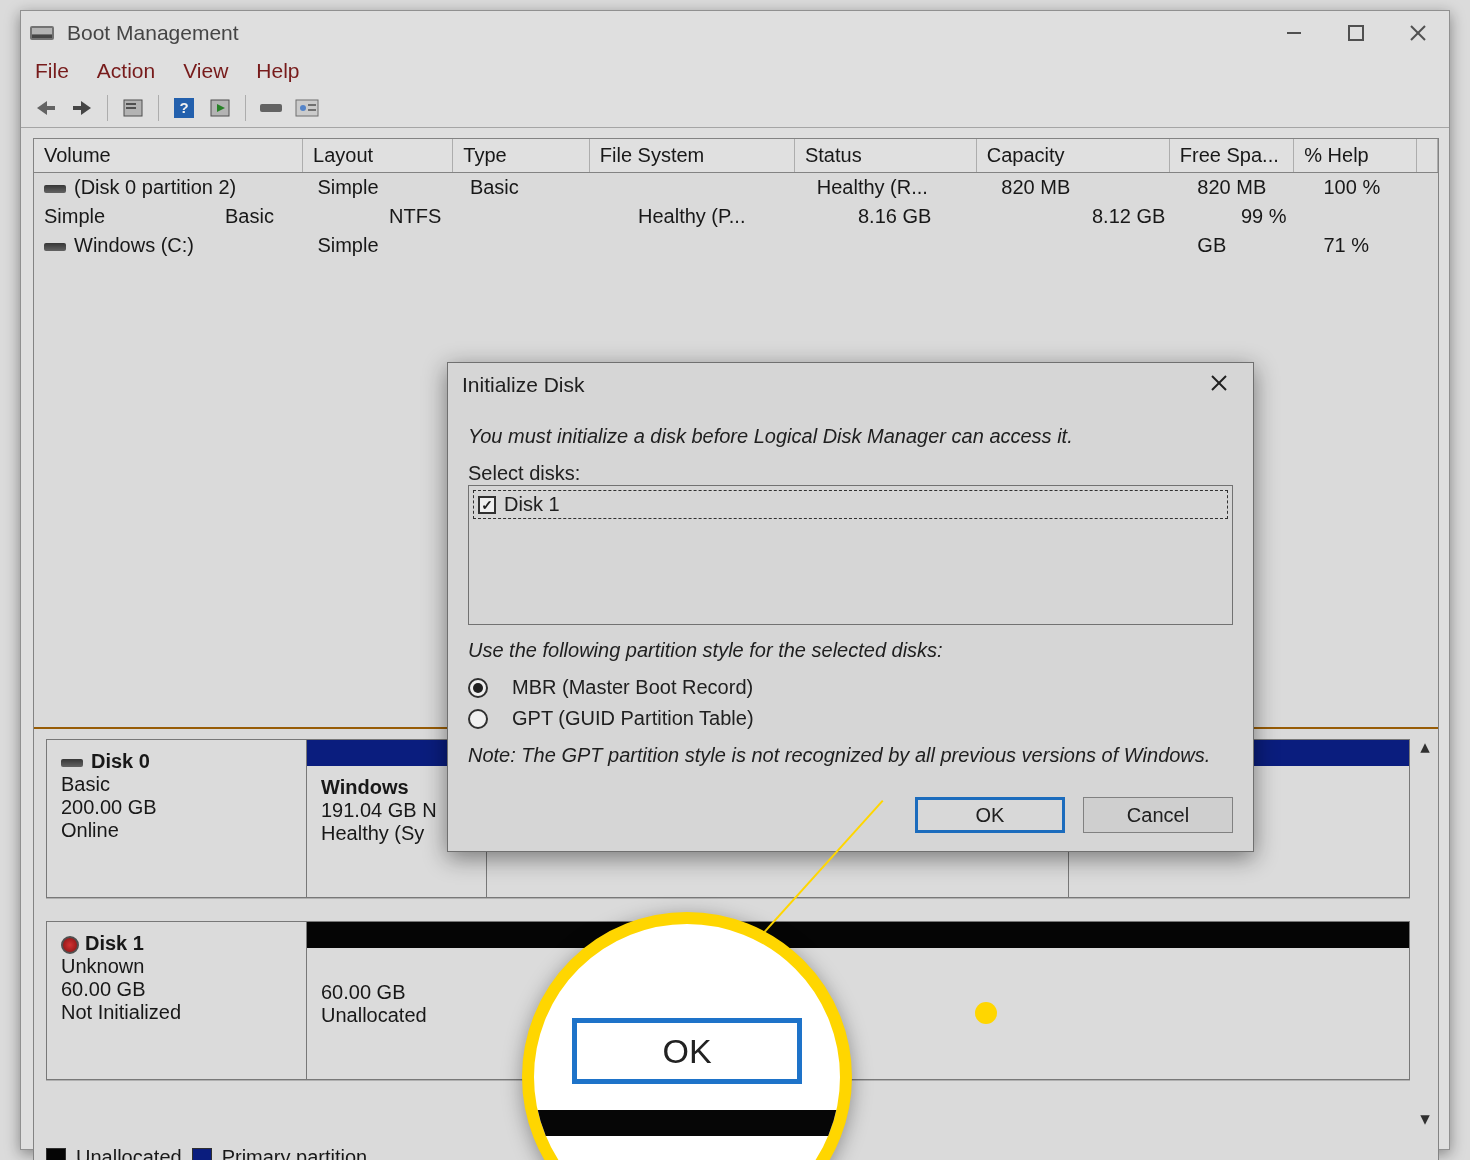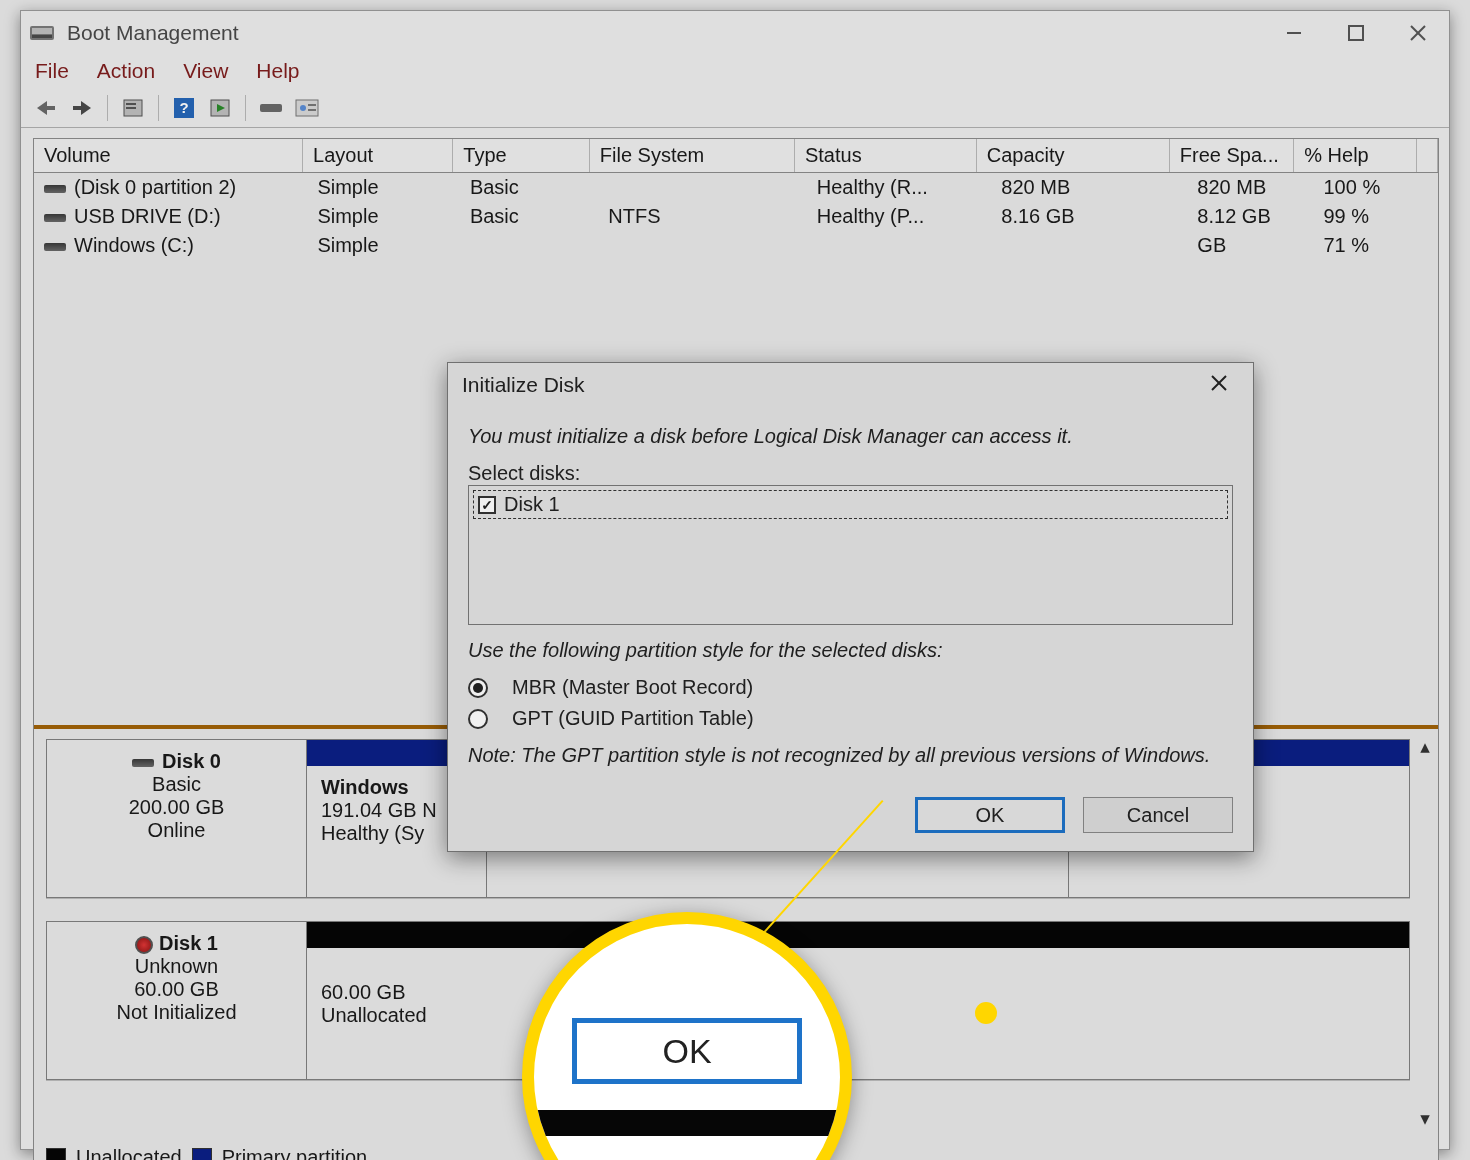--- a/index.html
+++ b/index.html
@@ -89,21 +89,21 @@
   }
   .c0{width:328px;}
   .c1{width:181px;}
   .c2{width:164px;}
   .c3{width:249px;}
   .c4{width:220px;}
   .c5{width:234px;}
   .c6{width:149px;}
   .c7{width:147px;}
   .c8{flex:1;}
-  .vol-list { background:#e8e8e8; flex:0 0 590px; border-bottom:4px solid #a16207;}
+  .vol-list { background:#e8e8e8; flex:0 0 590px; border-bottom:2px solid #a16207;}
   .disk-icon {
     display:inline-block; width:22px; height:8px;
     background:linear-gradient(#3a3a3a,#6a6a6a);
     border-radius:2px; margin-right:8px; vertical-align:middle;
   }
 
   
   .disk-map {
     flex:1;
     background:#e8e8e8;
@@ -113,25 +113,24 @@
     position:absolute;
     left:12px; right:28px;
     height:160px;
     display:flex;
     border-bottom:1px solid #bcbcbc;
   }
   .disk-info {
     width:260px;
     border:1px solid #808080;
     border-right:none;
-    padding:10px 26px;
+    padding:10px 14px;
     background:#e9e9e9;
     font-size:20px;
     color:#1a1a1a;
-    text-align:center;
   }
   .disk-info .dname{ font-weight:bold; }
   .disk-parts {
     flex:1;
     display:flex;
     flex-direction:column;
     border:1px solid #808080;
   }
   .part-stripe { height:26px; width:100%; }
   .stripe-primary { background:#0b1f86; }
@@ -352,21 +351,20 @@
         <div class="cell c0"><span class="disk-icon"></span><span>(Disk 0 partition 2)</span></div>
         <div class="cell c1">Simple</div>
         <div class="cell c2">Basic</div>
         <div class="cell c3"></div>
         <div class="cell c4">Healthy (R...</div>
         <div class="cell c5">820 MB</div>
         <div class="cell c6">820 MB</div>
         <div class="cell c7">100 %</div>
       </div>
       <div class="vol-row">
-        <div class="cell c0"><span class="disk-icon"></span><span>USB DRIVE (D:)</span></div>
         <div class="cell c1">Simple</div>
         <div class="cell c2">Basic</div>
         <div class="cell c3">NTFS</div>
         <div class="cell c4">Healthy (P...</div>
         <div class="cell c5">8.16 GB</div>
         <div class="cell c6">8.12 GB</div>
         <div class="cell c7">99 %</div>
       </div>
       <div class="vol-row">
         <div class="cell c0"><span class="disk-icon"></span><span>Windows (C:)</span></div>

